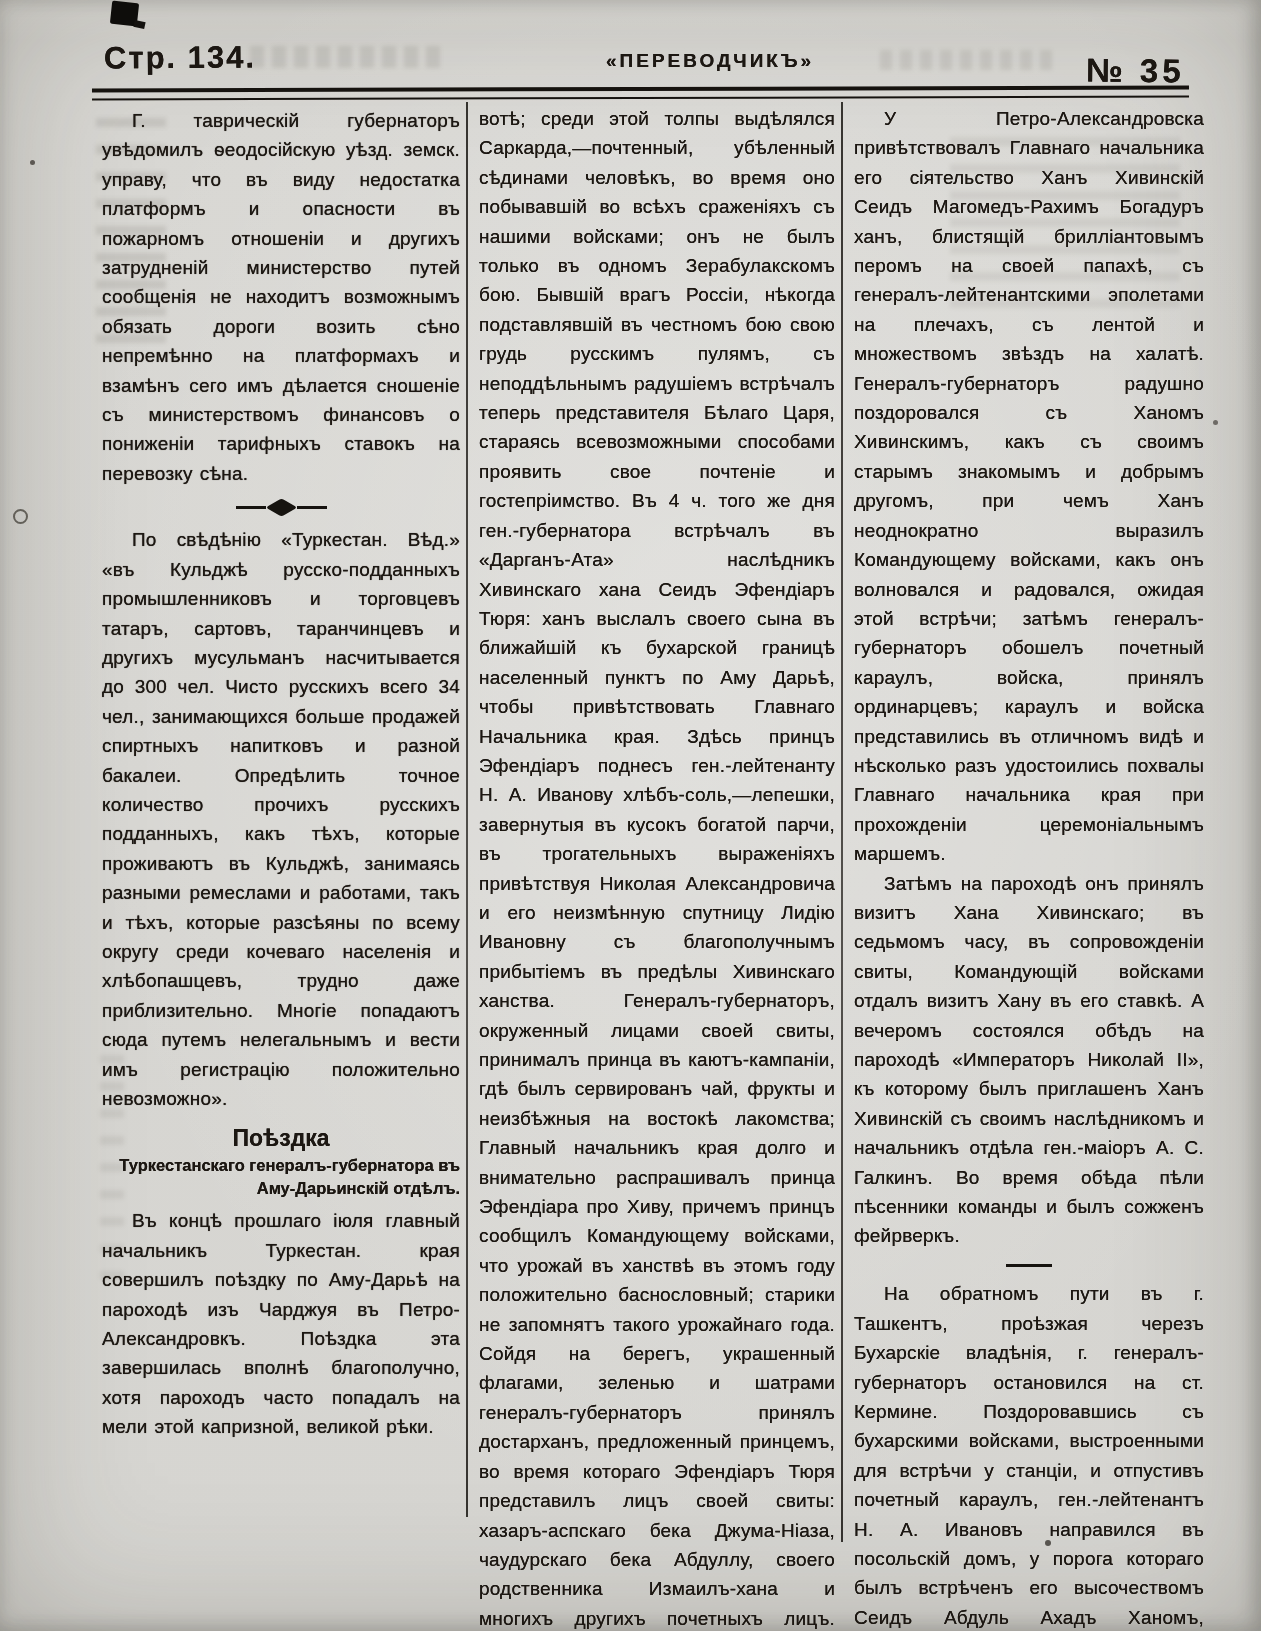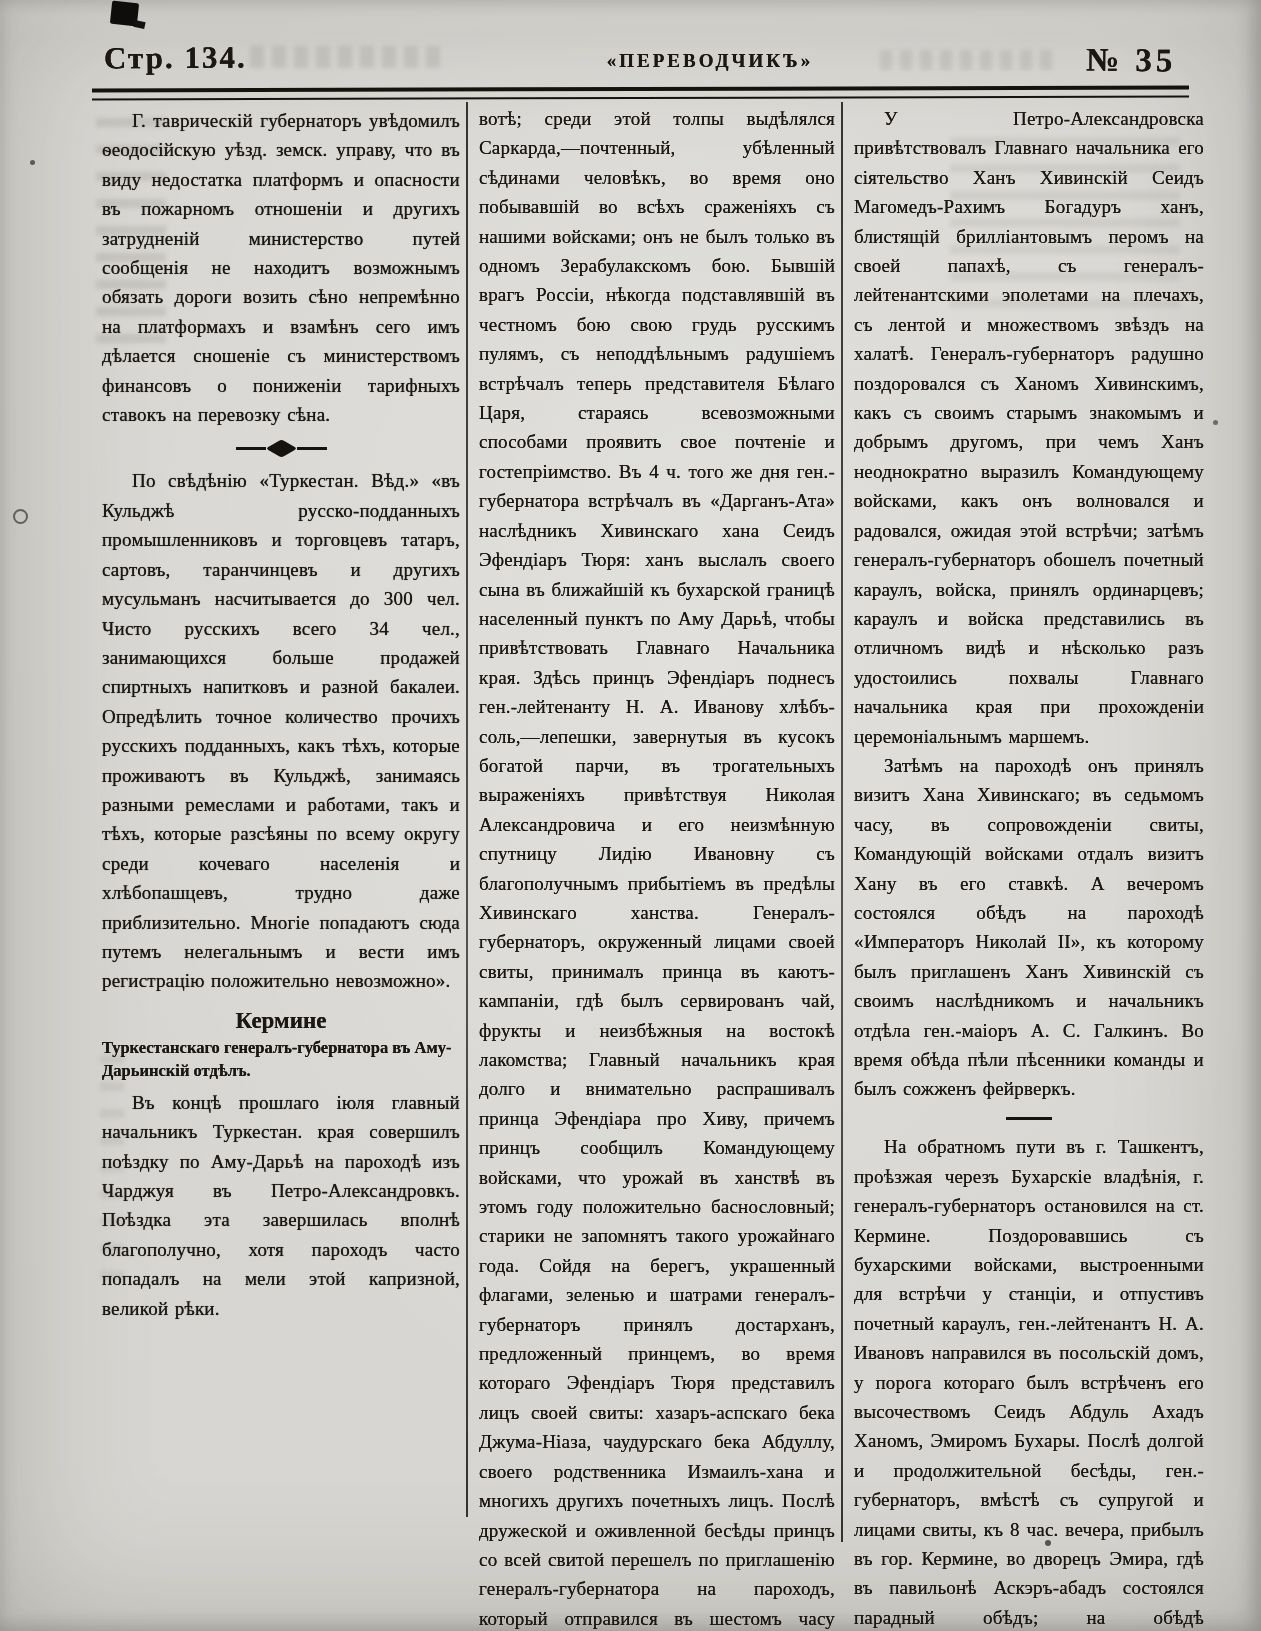--- a/index.html
+++ b/index.html
@@ -3,43 +3,43 @@
 <meta charset="utf-8">
 <style>
   html,body{margin:0;padding:0;background:#9a9894;}
   .page{
     position:relative;
     width:1261px;height:1631px;
     background:
       radial-gradient(ellipse at 55% 40%, rgba(255,255,255,.25), rgba(0,0,0,0) 65%),
       linear-gradient(180deg,#e0dfdb 0,#d8d7d3 40px,#d6d5d1 100%);
     overflow:hidden;
-    font-family:Liberation Serif, serif;
+    font-family:Liberation Sans, sans-serif;
     color:#1c1712;
     box-shadow:inset 0 0 140px rgba(60,55,45,.25), inset -8px 0 18px rgba(40,38,34,.18), inset 0 -6px 20px rgba(40,38,34,.12);
   }
   
   .hdr-left{position:absolute;left:104px;top:40px;font-size:31px;font-weight:bold;letter-spacing:2px;text-shadow:0 0 .6px currentColor;transform:rotate(-.4deg);}
   .hdr-title{position:absolute;left:555px;top:50px;width:310px;text-align:center;font-size:19px;font-weight:bold;letter-spacing:3px;text-shadow:0 0 .5px currentColor;}
-  .hdr-issue{position:absolute;left:1086px;top:42px;font-size:33px;font-weight:bold;letter-spacing:4px;text-shadow:0 0 .6px currentColor;transform:rotate(.5deg);}
+  .hdr-issue{position:absolute;left:1086px;top:52px;font-size:33px;font-weight:bold;letter-spacing:4px;text-shadow:0 0 .6px currentColor;transform:rotate(.5deg);}
   .rule-double{position:absolute;left:92px;right:72px;top:87px;height:6px;border-top:4px solid #16130f;border-bottom:2px solid #16130f;transform:rotate(-.15deg);}
   
   .vrule{position:absolute;width:2px;background:linear-gradient(180deg,rgba(25,22,18,.85),rgba(25,22,18,.7) 60%,rgba(25,22,18,.85));}
   .vrule.v1{left:466px;top:102px;height:1415px;}
   .vrule.v2{left:841px;top:102px;height:1440px;}
   
   .col{position:absolute;text-align:justify;}
   .col p{margin:0;font-size:19px;line-height:29.4px;text-indent:30px;letter-spacing:.2px;word-spacing:1.5px;text-shadow:0 0 .35px currentColor;}
   .col p.cont{text-indent:0;}
   .col1{left:102px;top:106px;width:358px;}
   .col1 p{text-shadow:0 0 .7px currentColor;}
   .col2{left:479px;top:104px;width:356px;}
   .col3{left:854px;top:104px;width:350px;}
   .art-heading{margin:12px 0 2px 0;text-align:center;font-size:23px;font-weight:bold;text-shadow:0 0 .6px currentColor;}
-  .art-subheading{margin:2px 0 6px 0;text-align:left;font-size:16.5px;line-height:23px;font-weight:bold;text-shadow:0 0 .5px currentColor;}
+  .art-subheading{margin:2px 0 6px 0;text-align:right;font-size:16.5px;line-height:23px;font-weight:bold;text-shadow:0 0 .5px currentColor;}
   .underl{text-decoration:underline;}
   
   .div-diamond{display:flex;align-items:center;justify-content:center;gap:9px;height:20px;margin:9px auto 8px auto;}
   .div-diamond .bar{width:30px;height:2.5px;background:#16130f;}
   .div-diamond .gem{width:13px;height:13px;background:#16130f;transform:scaleX(1.7) rotate(45deg);border-radius:2px;}
   .div-dash{width:46px;height:3.5px;background:#16130f;margin:13px auto 12px auto;}
   
   .mark-tl{position:absolute;left:111px;top:2px;width:27px;height:23px;background:#0e0d0b;transform:rotate(6deg);border-radius:2px;}
   .mark-tl2{position:absolute;left:134px;top:21px;width:11px;height:7px;background:#14120f;transform:rotate(12deg);}
   .punch-hole{position:absolute;left:13px;top:509px;width:11px;height:11px;border:2px solid #4a463f;border-radius:50%;opacity:.8;}
@@ -81,21 +81,21 @@
   <div class="vrule v2"></div>
 
   <div class="col col1">
     <p>Г. таврическій губернаторъ увѣдомилъ ѳеодосійскую уѣзд. земск. управу, что въ виду недостатка платформъ и опасности въ пожарномъ отношеніи и другихъ затрудненій министерство путей сообщенія не находитъ возможнымъ обязать дороги возить сѣно непремѣнно на платформахъ и взамѣнъ сего имъ дѣлается сношеніе съ министерствомъ финансовъ о пониженіи тарифныхъ ставокъ на перевозку сѣна.</p>
     <div class="div-diamond">
       <span class="bar"></span>
       <span class="gem"></span>
       <span class="bar"></span>
     </div>
     <p>По свѣдѣнію «Туркестан. Вѣд.» «въ Кульджѣ русско-подданныхъ промышленниковъ и торговцевъ татаръ, сартовъ, таранчинцевъ и другихъ мусульманъ насчитывается до 300 чел. Чисто русскихъ всего 34 чел., занимающихся больше продажей спиртныхъ напитковъ и разной бакалеи. Опредѣлить точное количество прочихъ русскихъ подданныхъ, какъ тѣхъ, которые проживаютъ въ Кульджѣ, занимаясь разными ремеслами и работами, такъ и тѣхъ, которые разсѣяны по всему округу среди кочеваго населенія и хлѣбопашцевъ, трудно даже приблизительно. Многіе попадаютъ сюда путемъ нелегальнымъ и вести имъ регистрацію положительно невозможно».</p>
-    <div class="art-heading">Кермине</div>
+    <div class="art-heading">Поѣздка</div>
     <div class="art-subheading">Туркестанскаго генералъ-губернатора въ Аму-Дарьинскій отдѣлъ.</div>
     <p>Въ концѣ прошлаго іюля главный начальникъ Туркестан. края совершилъ поѣздку по Аму-Дарьѣ на пароходѣ изъ Чарджуя въ Петро-Александровкъ. Поѣздка эта завершилась вполнѣ благополучно, хотя пароходъ часто попадалъ на мели этой капризной, великой рѣки.</p>
 
   </div>
 
   <div class="col col2">
     <p class="cont">вотѣ; среди этой толпы выдѣлялся Саркарда,—почтенный, убѣленный сѣдинами человѣкъ, во время оно побывавшій во всѣхъ сраженіяхъ съ нашими войсками; онъ не былъ только въ одномъ Зерабулакскомъ бою. Бывшій врагъ Россіи, нѣкогда подставлявшій въ честномъ бою свою грудь русскимъ пулямъ, съ неподдѣльнымъ радушіемъ встрѣчалъ теперь представителя Бѣлаго Царя, стараясь всевозможными способами проявить свое почтеніе и гостепріимство. Въ 4 ч. того же дня ген.-губернатора встрѣчалъ въ «Дарганъ-Ата» наслѣдникъ Хивинскаго хана Сеидъ Эфендіаръ Тюря: ханъ выслалъ своего сына въ ближайшій къ бухарской границѣ населенный пунктъ по Аму Дарьѣ, чтобы привѣтствовать Главнаго Начальника края. Здѣсь принцъ Эфендіаръ поднесъ ген.-лейтенанту Н. А. Иванову хлѣбъ-соль,—лепешки, завернутыя въ кусокъ богатой парчи, въ трогательныхъ выраженіяхъ привѣтствуя Николая Александровича и его неизмѣнную спутницу Лидію Ивановну съ благополучнымъ прибытіемъ въ предѣлы Хивинскаго ханства. Генералъ-губернаторъ, окруженный лицами своей свиты, принималъ принца въ каютъ-кампаніи, гдѣ былъ сервированъ чай, фрукты и неизбѣжныя на востокѣ лакомства; Главный начальникъ края долго и внимательно распрашивалъ принца Эфендіара про Хиву, причемъ принцъ сообщилъ Командующему войсками, что урожай въ ханствѣ въ этомъ году положительно баснословный; старики не запомнятъ такого урожайнаго года. Сойдя на берегъ, украшенный флагами, зеленью и шатрами генералъ-губернаторъ принялъ достарханъ, предложенный принцемъ, во время котораго Эфендіаръ Тюря представилъ лицъ своей свиты: хазаръ-аспскаго бека Джума-Ніаза, чаудурскаго бека Абдуллу, своего родственника Измаилъ-хана и многихъ другихъ почетныхъ лицъ. Послѣ дружеской и оживленной бесѣды принцъ со всей свитой перешелъ по приглашенію генералъ-губернатора на пароходъ, который отправился въ шестомъ часу дальше.</p>
 
   </div>
 

